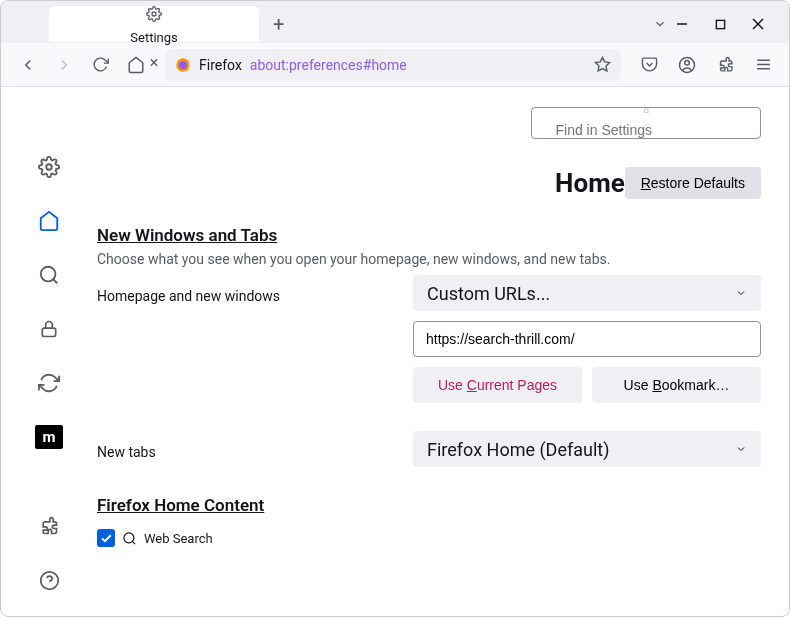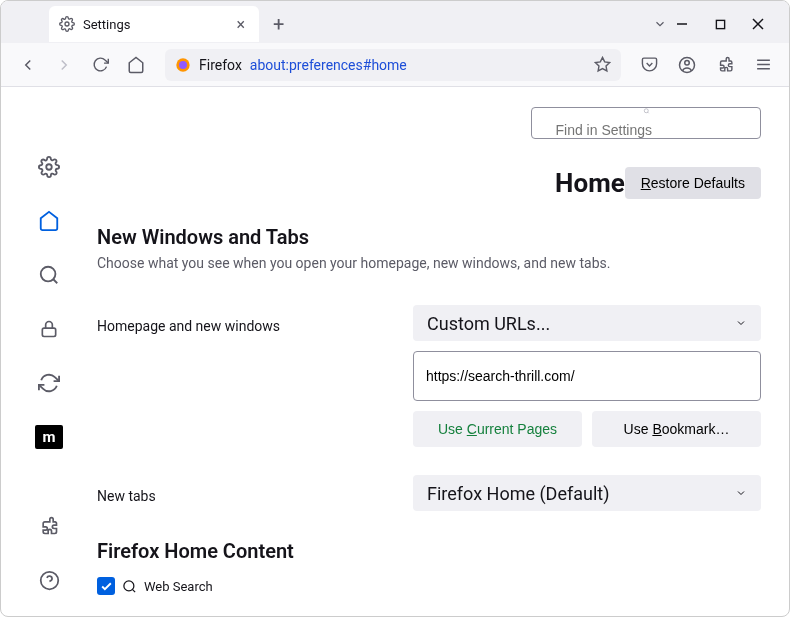--- a/index.html
+++ b/index.html
@@ -1,36 +1,36 @@
 <!DOCTYPE html>
 <html><head>
   <meta charset="utf-8">
   <style>
     * { box-sizing: border-box; margin: 0; padding: 0; }
     body { font-family: -apple-system, BlinkMacSystemFont, "Segoe UI", Roboto, sans-serif; font-size: 13px; background: #fff; color: #15141a; width: 790px; height: 617px; overflow: hidden; position: relative; border: 1px solid #ccc; border-radius: 8px; }
     
     
     .tab-bar { display: flex; align-items: center; height: 42px; background: #f0f0f4; padding: 4px 8px 0 8px; }
-    .tab { display: flex; align-items: center; background: #fff; border-radius: 6px 6px 0 0; padding: 0 10px; height: 36px; width: 210px; gap: 8px; position: relative; margin-left: 40px; }
+    .tab { display: flex; align-items: center; background: #fff; border-radius: 6px 6px 0 0; padding: 0 10px; height: 36px; width: 210px; gap: 8px; position: relative; margin-left: 40px; flex-direction: column; }
     .tab .gear { width: 16px; height: 16px; display: inline-flex; align-items:center; justify-content:center; }
     .tab-title { flex: 1; font-size: 13px; }
     .tab-close { cursor: pointer; font-size: 16px; color: #5b5b66; padding: 0 4px; }
     .tab-new { margin-left: 6px; font-size: 20px; color: #5b5b66; cursor: pointer; padding: 4px 8px; }
     .tab-spacer { flex: 1; }
     .win-controls { display: flex; gap: 24px; padding-right: 16px; align-items: center; }
     .win-btn { width: 14px; height: 14px; display: inline-flex; align-items:center; justify-content:center; cursor:pointer; }
     .chevron-down { padding: 4px 8px; cursor:pointer; }
     
     
     .toolbar { display: flex; align-items: center; height: 44px; padding: 0 12px; gap: 6px; border-bottom: 1px solid #e0e0e6; background:#f9f9fb; }
     .toolbar .nav-btn { width: 30px; height: 30px; display:flex; align-items:center; justify-content:center; border-radius: 4px; cursor:pointer; }
     .addressbar { flex: 1; display: flex; align-items:center; background:#f0f0f4; border-radius: 6px; height: 32px; padding: 0 10px; margin: 0 8px; gap: 8px; justify-content: space-between; }
     .addressbar .ff-logo { width: 16px; height:16px; }
     .addressbar .prefix { font-size: 14px; color: #15141a; }
-    .addressbar .url { font-size: 14px; color: #1d4ed8; flex:1; }
+    .addressbar .url { font-size: 14px; color: #8b5cf6; flex:1; }
     .addressbar .star { color:#5b5b66; }
     .toolbar-right { display:flex; gap: 10px; align-items:center; }
     .toolbar-right .ico { width: 28px; height: 28px; display:flex; align-items:center; justify-content:center; cursor:pointer; }
     
     
     .content { display:flex; height: calc(617px - 42px - 44px); }
     .sidebar { width: 96px; display:flex; flex-direction:column; align-items:center; padding-top: 62px; gap: 18px; position:relative; }
     .sidebar .side-item { width: 36px; height: 36px; display:flex; align-items:center; justify-content:center; border-radius: 4px; cursor:pointer; }
     .sidebar .side-item.active svg { stroke:#0060df; }
     .sidebar-bottom { position:absolute; bottom: 20px; display:flex; flex-direction:column; gap: 18px; align-items:center; }
@@ -41,33 +41,33 @@
     
     .find-wrap { display:flex; justify-content:flex-end; margin-bottom: 28px; }
     .find-box { width: 230px; height: 32px; border: 1px solid #8f8f9d; border-radius: 4px; display:flex; align-items:center; padding: 0 10px; gap: 8px; flex-direction: column; }
     .find-box input { border:none; outline:none; flex:1; font-size: 14px; background: transparent; }
     
     .header-row { display:flex; justify-content:flex-end; align-items:center; margin-bottom: 26px; }
     h1 { font-size: 26px; font-weight: 700; }
     .restore-btn { background:#e0e0e6; border:none; padding: 8px 16px; border-radius:4px; font-size:14px; cursor:pointer; }
     .restore-btn .ul { text-decoration: underline; }
     
-    h2 { font-size: 20px; font-weight: 600; margin-bottom: 6px; }
-    .desc { font-size: 14px; color: #5b5b66; margin-bottom: 34px; }
+    h2 { font-size: 17px; font-weight: 600; margin-bottom: 6px; text-decoration: underline; }
+    .desc { font-size: 14px; color: #5b5b66; margin-bottom: 8px; }
     
     .row { display:flex; align-items:center; margin-bottom: 10px; }
     .row-label { width: 316px; font-size: 14px; padding-top: 6px; }
     .row-control { flex:1; }
     
     .select { width: 100%; height: 36px; background:#f0f0f4; border-radius: 4px; display:flex; align-items:center; justify-content:space-between; padding: 0 14px; font-size:18px; cursor:pointer; }
-    .text-input { width:100%; height: 50px; border: 1px solid #8f8f9d; border-radius:4px; padding: 0 12px; font-size:14px; outline:none; }
+    .text-input { width:100%; height: 36px; border: 1px solid #8f8f9d; border-radius:4px; padding: 0 12px; font-size:14px; outline:none; }
     
     .btn-row { display:flex; gap: 10px; margin-top: 10px; margin-bottom: 18px; }
     .btn { height: 36px; background:#f0f0f4; border:none; border-radius:4px; padding: 0 16px; font-size:14px; cursor:pointer; flex:1; }
-    .btn.disabled { color:#15803d; cursor:default; }
+    .btn.disabled { color:#be185d; cursor:default; }
     .btn .ul { text-decoration: underline; }
     
     .section2 { margin-top: 28px; }
     .checkbox-row { display:flex; align-items:center; gap: 7px; margin-top: 14px; }
     .checkbox { width: 18px; height: 18px; background:#0060df; border-radius:3px; display:flex; align-items:center; justify-content:center; }
     
     svg { display:block; }
   </style>
 </head>
 <body>

